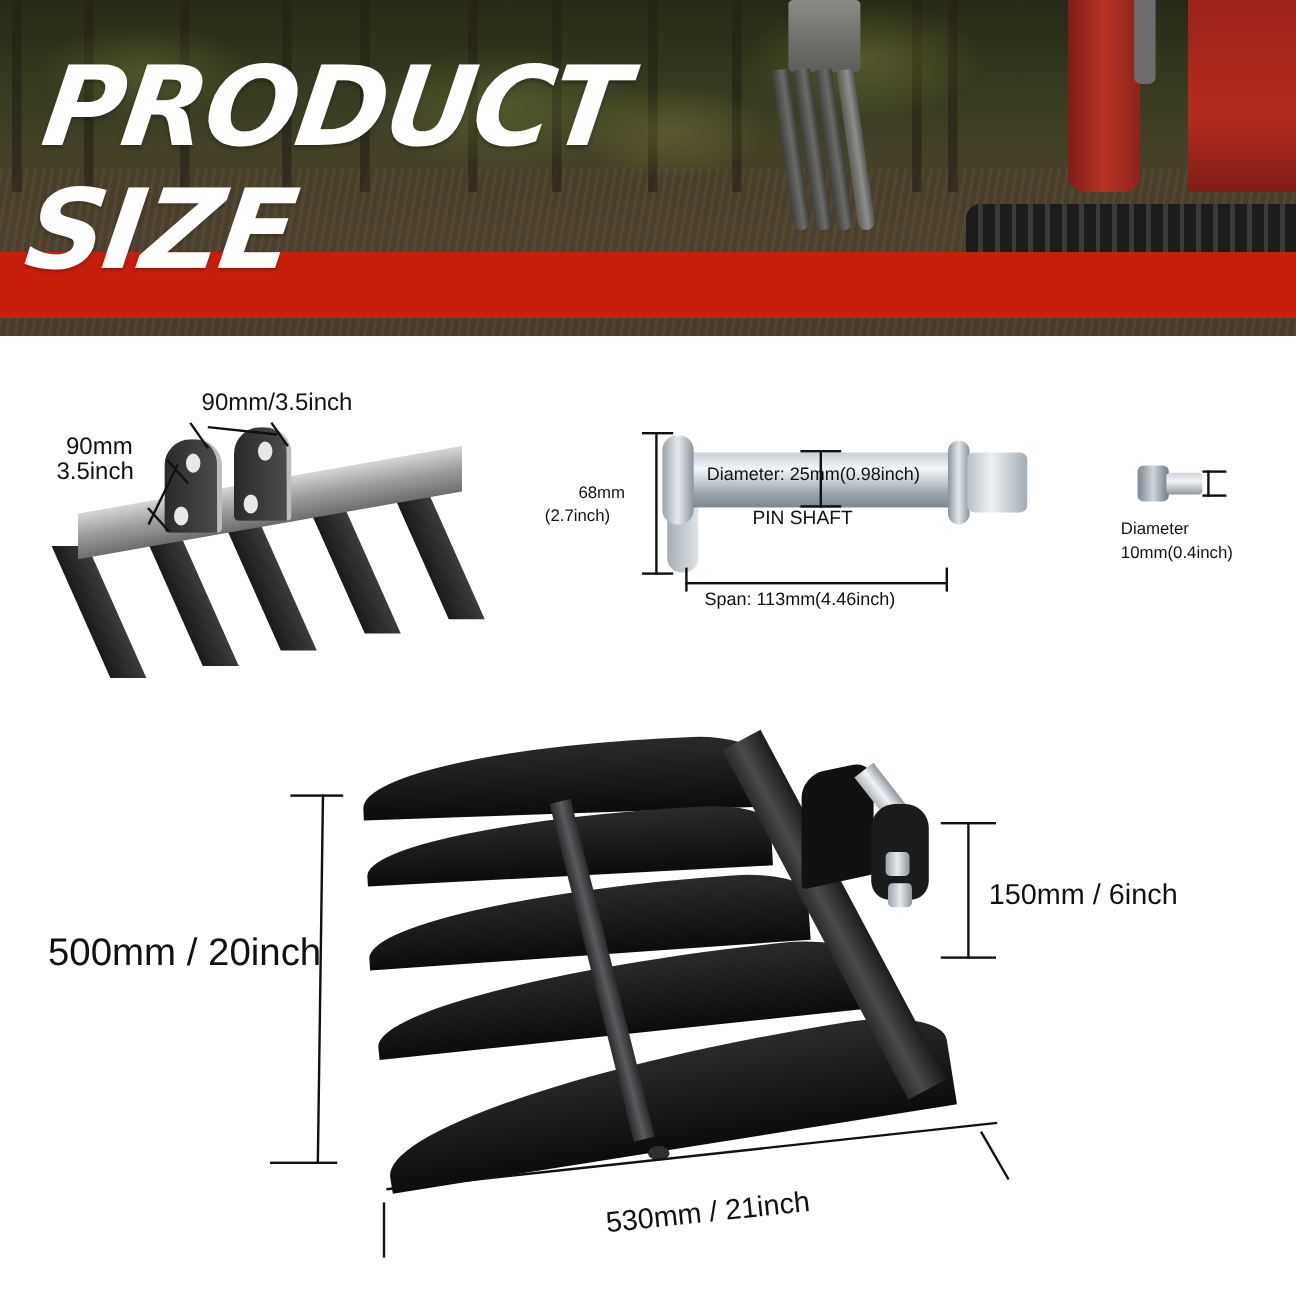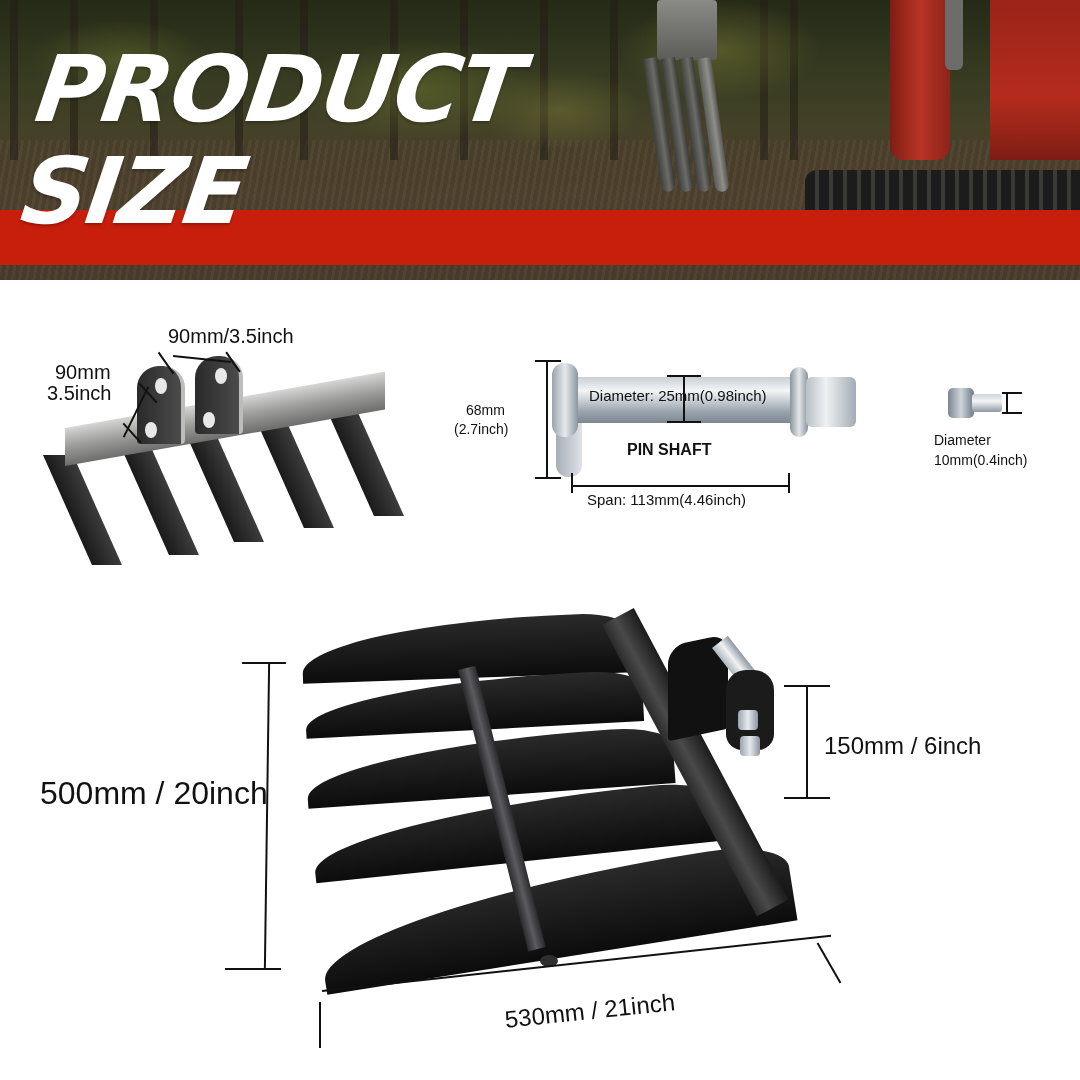--- a/index.html
+++ b/index.html
@@ -228,29 +228,29 @@
 <div class="detail-pin">
   <div class="pin-tab"></div>
   <div class="pin-rod"></div>
   <div class="pin-head"></div>
   <div class="pin-washer"></div>
   <div class="pin-nut"></div>
 
   <div class="line" style="left:75px; top:5px; width:26px; height:2px"></div>
   <div class="line" style="left:75px; top:122px; width:26px; height:2px"></div>
   <div class="line" style="left:86px; top:5px; width:2px; height:119px"></div>
-  <span class="lbl" style="left:6px; top:47px; font-size:14px">68mm</span>
+  <span class="lbl" style="left:22px; top:47px; font-size:14px">68mm</span>
   <span class="lbl" style="left:-6px; top:66px; font-size:14px">(2.7inch)</span>
 
   <div class="line" style="left:207px; top:20px; width:34px; height:2px"></div>
   <div class="line" style="left:207px; top:66px; width:34px; height:2px"></div>
   <div class="line" style="left:223px; top:20px; width:2px; height:48px"></div>
   <span class="lbl" style="left:129px; top:32px; font-size:15px; background:rgba(220,226,232,0.0)">Diameter: 25mm(0.98inch)</span>
 
-  <span class="lbl" style="left:167px; top:86px; font-size:16px; font-weight:700">PIN SHAFT</span>
+  <span class="lbl" style="left:167px; top:69px; font-size:16px; font-weight:400">PIN SHAFT</span>
 
   <div class="line" style="left:111px; top:130px; width:218px; height:2px"></div>
   <div class="line" style="left:111px; top:118px; width:2px; height:20px"></div>
   <div class="line" style="left:328px; top:118px; width:2px; height:20px"></div>
   <span class="lbl" style="left:127px; top:136px; font-size:15px">Span: 113mm(4.46inch)</span>
 </div>
 
 <div class="detail-bolt">
   <div class="bolt-head"></div>
   <div class="bolt-shank"></div>

